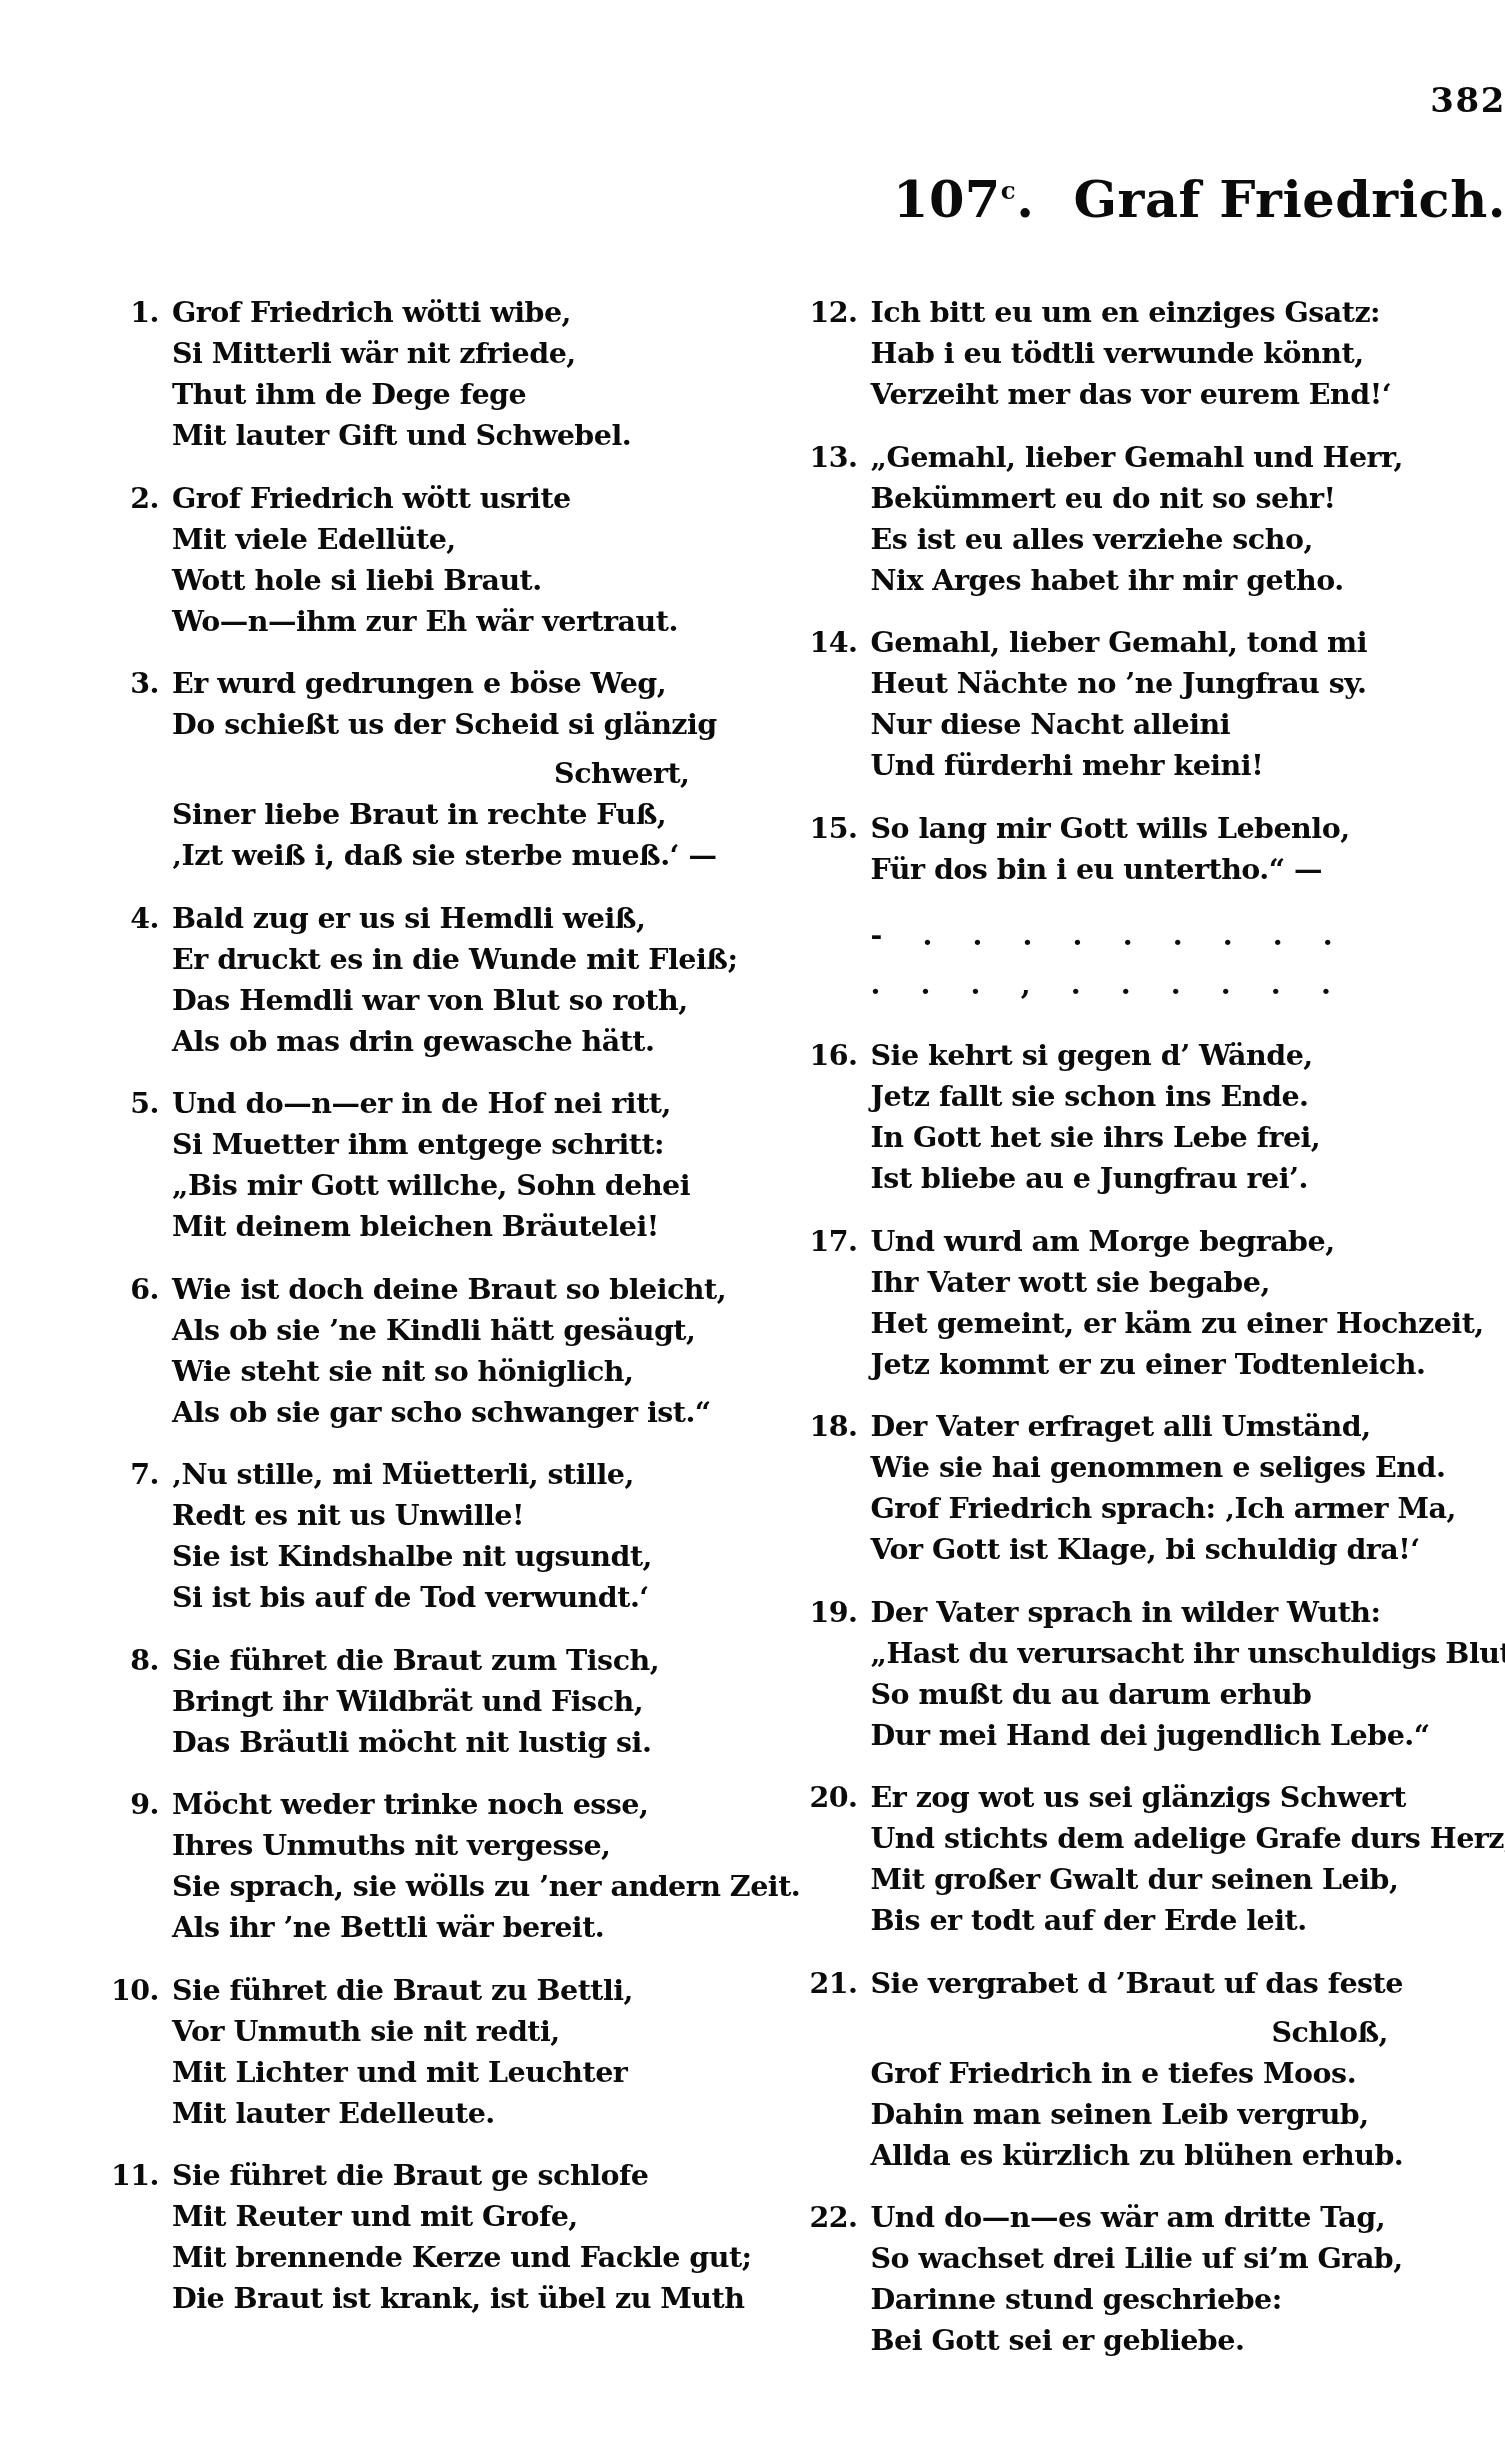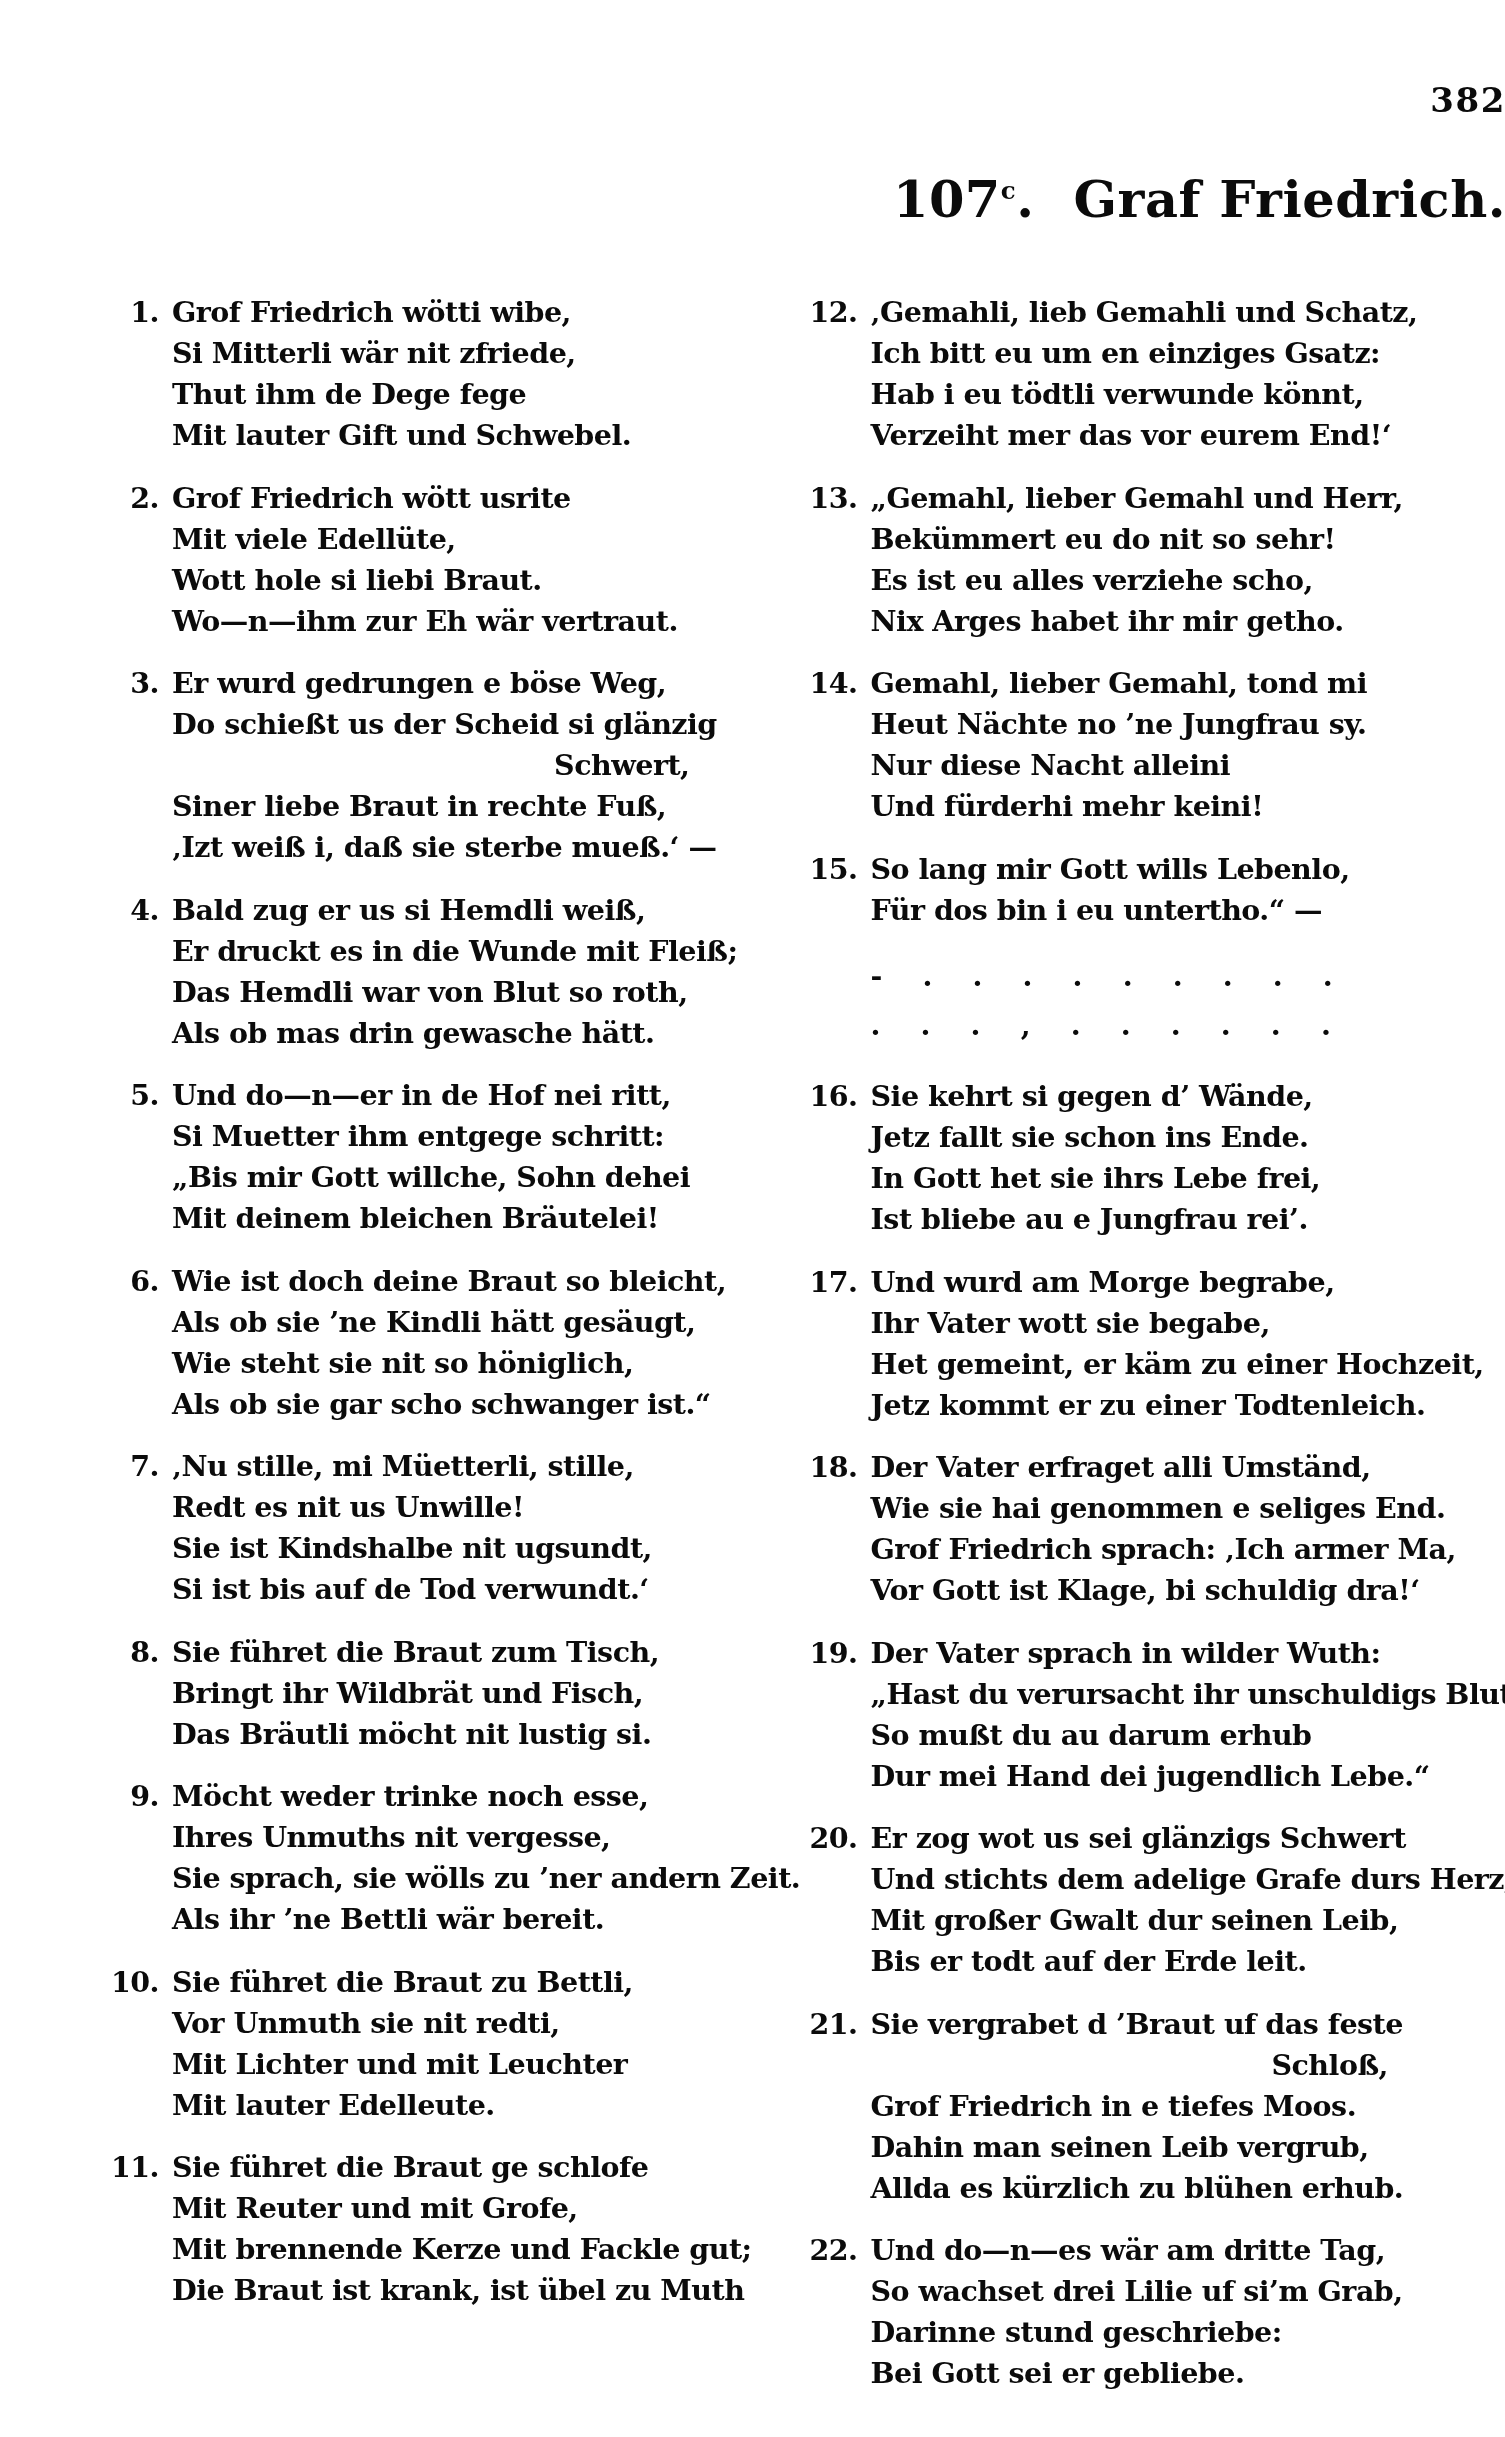--- a/index.html
+++ b/index.html
@@ -44,21 +44,21 @@
     line-height:41px;
     letter-spacing:-0.5px;
   }
   .lines { flex:1 1 auto; min-width:0; }
   .line {
     font-size:28.5px;
     line-height:41px;
     letter-spacing:-0.5px;
     white-space:nowrap;
   }
-  .line.hang { text-align:right; padding-right:69px; }
+  .line.hang { text-align:right; padding-right:69px;margin-top:8px; }
   .dots-block { margin:14px 0 26px 82px; }
   .dots-row {
     font-size:28.5px;
     line-height:49px;
     word-spacing:28px;
     letter-spacing:1.1px;
   }
 </style>
 </head>
 <body>
@@ -165,21 +165,20 @@
             <div class="line">Mit Reuter und mit Grofe,</div>
             <div class="line">Mit brennende Kerze und Fackle gut;</div>
             <div class="line">Die Braut ist krank, ist übel zu Muth</div>
           </div>
         </div>
       </div>
     <div class="column" id="col-right">
         <div class="stanza">
           <span class="num">12.</span>
           <div class="lines">
-            <div class="line">‚Gemahli, lieb Gemahli und Schatz,</div>
             <div class="line">Ich bitt eu um en einziges Gsatz:</div>
             <div class="line">Hab i eu tödtli verwunde könnt,</div>
             <div class="line">Verzeiht mer das vor eurem End!‘</div>
           </div>
         </div>
         <div class="stanza">
           <span class="num">13.</span>
           <div class="lines">
             <div class="line">„Gemahl, lieber Gemahl und Herr,</div>
             <div class="line">Bekümmert eu do nit so sehr!</div>

